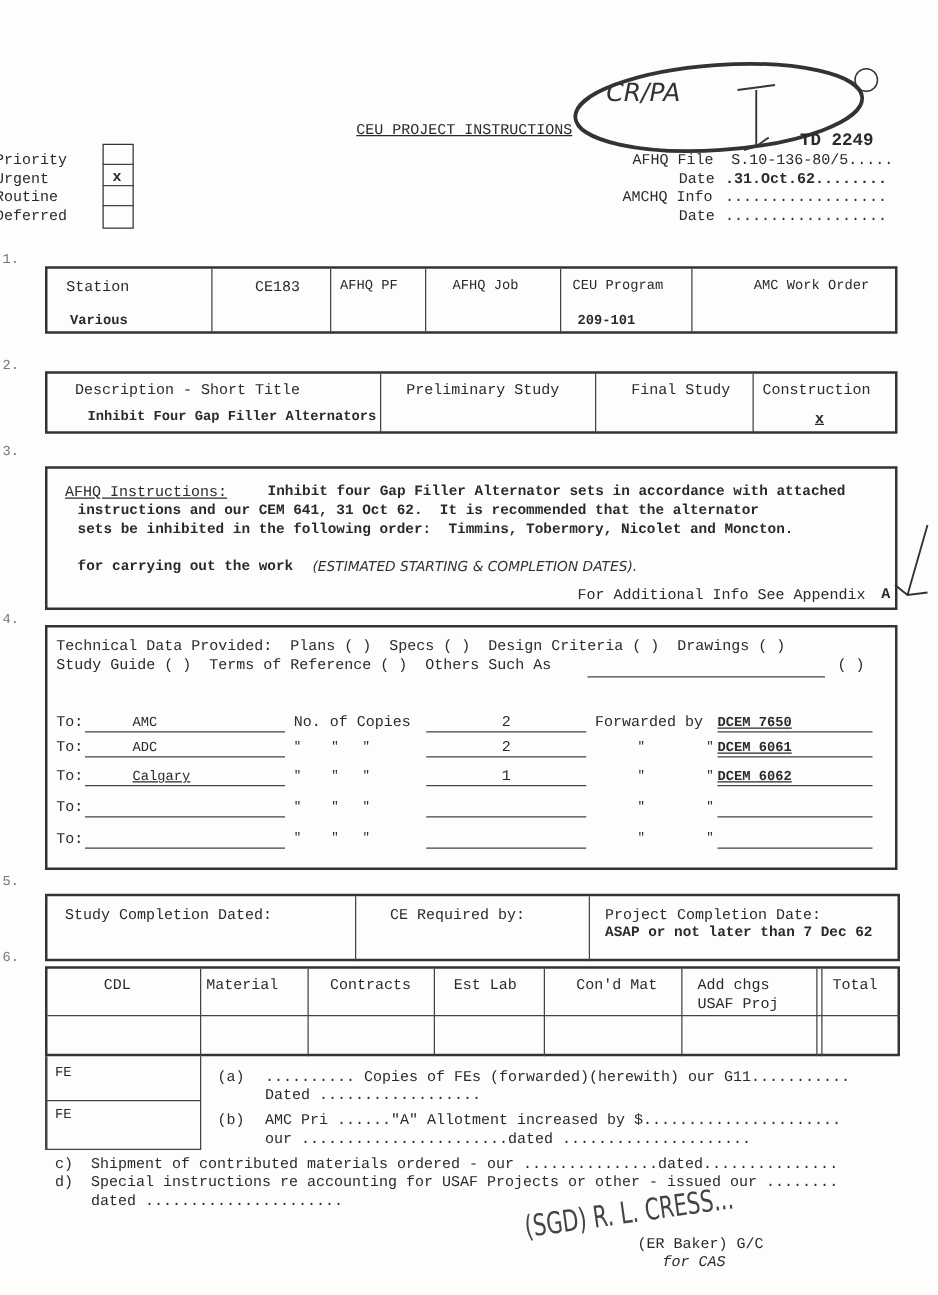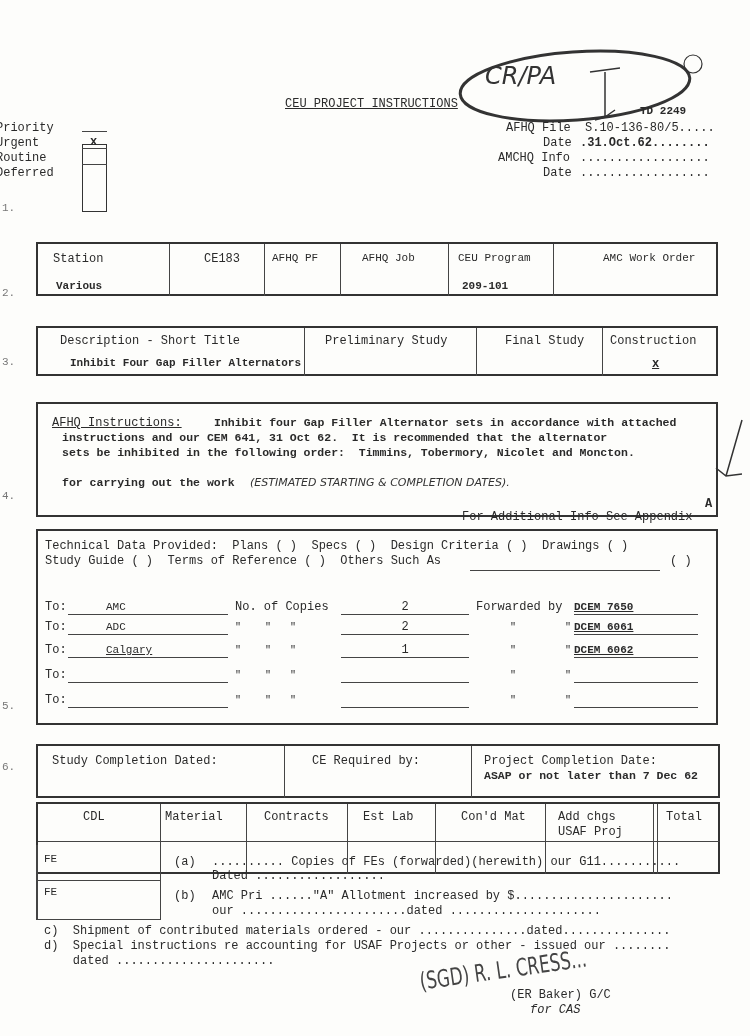--- a/index.html
+++ b/index.html
@@ -4,42 +4,42 @@
 <style>
   html, body { margin: 0; padding: 0; background: #fdfdfb; }
   body {
     width: 750px; height: 1036px; position: relative; overflow: hidden;
     font-family: "Liberation Mono", "DejaVu Sans Mono", monospace;
     color: #2a2a2a; font-size: 12px;
   }
   .abs { position: absolute; white-space: pre; }
   .bold { font-weight: bold; }
   .u { text-decoration: underline; }
-  .box { position: absolute; border: 2px solid #333; box-sizing: border-box; margin-top: 29px; }
+  .box { position: absolute; border: 2px solid #333; box-sizing: border-box; }
   .vline { position: absolute; border-left: 1.5px solid #444; }
   .hline { position: absolute; border-top: 1.5px solid #444; }
   .cell { position: absolute; font-size: 12px; white-space: pre; }
   .hand { font-family: "DejaVu Sans", sans-serif; font-style: italic; color: #333; }
   .secnum { position: absolute; left: 2px; font-size: 11px; color: #777; }
   .uline { position: absolute; border-bottom: 1.5px solid #444; height: 14px; font-size: 12px; }
   .ditto { position: absolute; font-size: 10px; }
 </style>
 </head>
 <body>
 
 <div class="abs u" style="left:285px;top:97px;">CEU PROJECT INSTRUCTIONS</div>
 
 <svg style="position:absolute;left:455px;top:42px;" width="260" height="90">
   <ellipse cx="120" cy="44" rx="115" ry="34" fill="none" stroke="#333" stroke-width="3" transform="rotate(-4 120 44)"></ellipse>
   <path d="M150 30 L150 75 M140 78 L150 75 M160 68 L150 75 M135 30 L165 26" stroke="#333" stroke-width="1.5" fill="none"></path>
   <circle cx="238" cy="22" r="9" fill="none" stroke="#333" stroke-width="1.2"></circle>
 </svg>
-<div class="abs hand" style="left:485px;top:62px;font-size:24px;">CR/PA</div>
-
-<div class="abs bold" style="left:640px;top:105px;font-size:11px;">TD 2249</div>
+<div class="abs hand" style="left:485px;top:62px;font-size:20px;">CR/PA</div>
+
+<div class="abs bold" style="left:640px;top:105px;font-size:14px;">TD 2249</div>
 <div class="abs" style="left:506px;top:121px;">AFHQ File</div>
 <div class="abs" style="left:585px;top:121px;">S.10-136-80/5.....</div>
 <div class="abs" style="left:543px;top:136px;">Date</div>
 <div class="abs bold" style="left:580px;top:136px;">.31.Oct.62........</div>
 <div class="abs" style="left:498px;top:151px;">AMCHQ Info</div>
 <div class="abs" style="left:580px;top:151px;">..................</div>
 <div class="abs" style="left:543px;top:166px;">Date</div>
 <div class="abs" style="left:580px;top:166px;">..................</div>
 
 <div>
@@ -89,21 +89,21 @@
   <div class="cell bold u" style="left:614px;top:29px;">x</div>
 </div>
 
 <div class="box" style="left:36px;top:373px;width:682px;height:115px;">
   <div class="cell u" style="left:14px;top:12px;">AFHQ Instructions:</div>
   <div class="cell bold" style="left:176px;top:12px;font-size:11.5px;">Inhibit four Gap Filler Alternator sets in accordance with attached</div>
   <div class="cell bold" style="left:24px;top:27px;font-size:11.5px;">instructions and our CEM 641, 31 Oct 62.  It is recommended that the alternator</div>
   <div class="cell bold" style="left:24px;top:42px;font-size:11.5px;">sets be inhibited in the following order:  Timmins, Tobermory, Nicolet and Moncton.</div>
   <div class="cell bold" style="left:24px;top:72px;font-size:11.5px;">for carrying out the work</div>
   <div class="cell hand" style="left:212px;top:72px;font-size:11px;">(ESTIMATED STARTING &amp; COMPLETION DATES).</div>
-  <div class="cell" style="left:424px;top:106px;">For Additional Info See Appendix</div>
+  <div class="cell" style="left:424px;top:94px;">For Additional Info See Appendix</div>
   <div class="cell bold" style="left:667px;top:93px;">A</div>
 </div>
 <svg style="position:absolute;left:712px;top:418px;" width="36" height="64">
   <path d="M30 2 L14 58 M4 50 L14 58 L30 56" stroke="#333" stroke-width="1.5" fill="none"></path>
 </svg>
 
 <div class="box" style="left:36px;top:500px;width:682px;height:196px;">
   <div class="cell" style="left:7px;top:8px;">Technical Data Provided:  Plans ( )  Specs ( )  Design Criteria ( )  Drawings ( )</div>
   <div class="cell" style="left:7px;top:23px;">Study Guide ( )  Terms of Reference ( )  Others Such As</div>
   <div class="uline" style="left:432px;top:25px;width:190px;"></div>

